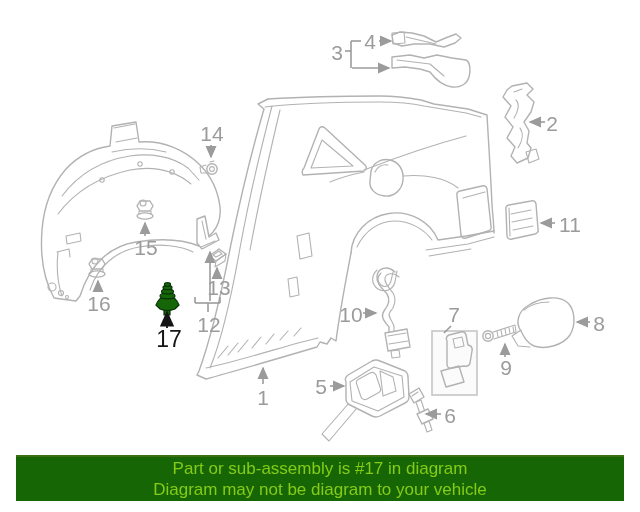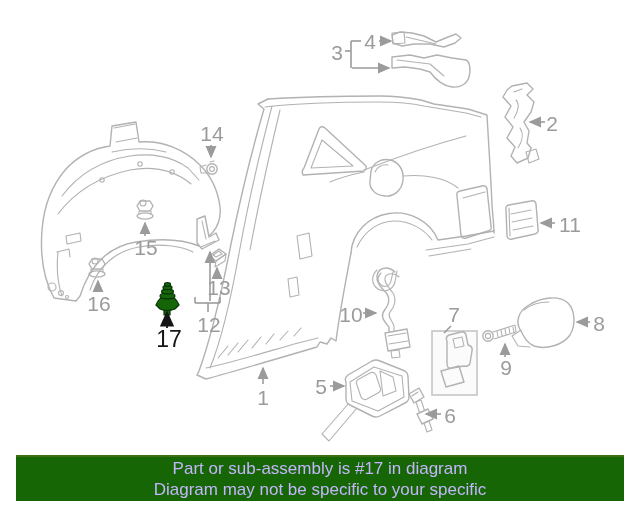--- a/index.html
+++ b/index.html
@@ -248,18 +248,18 @@
           <line x1="98" y1="291" x2="98" y2="281" class="callout-line" marker-end="url(#ah-gray)"></line>
           <text x="99" y="311" text-anchor="middle" class="glabel">16</text>
         </g>
         <g>
           <line x1="167" y1="328" x2="167" y2="314" class="callout-line black" marker-end="url(#ah-black)"></line>
           <text x="169" y="347" text-anchor="middle" class="hlabel">17</text>
         </g>
       </g>
 </svg>
 
-<div class="banner" style="background: rgb(23, 102, 6); color: #c4b5fd;">
+<div class="banner" style="background: rgb(23, 102, 6); color: #84cc16;">
   <div>Part or sub-assembly is #17 in diagram</div>
-  <div>Diagram may not be specific to your specific</div>
+  <div>Diagram may not be diagram to your vehicle</div>
 </div>
 
 </div>
 
 </body></html>

